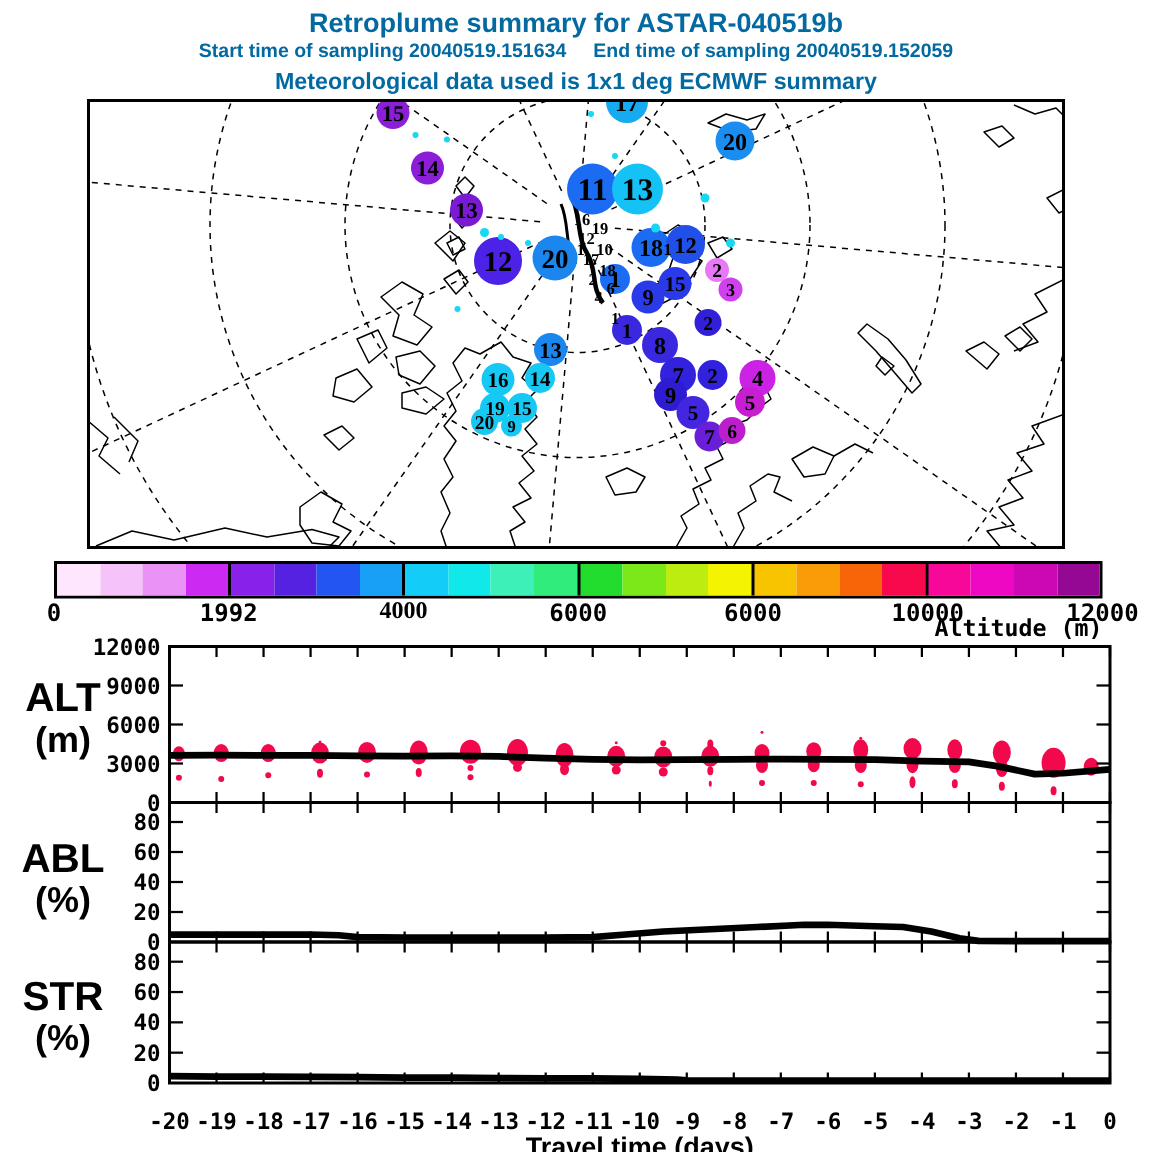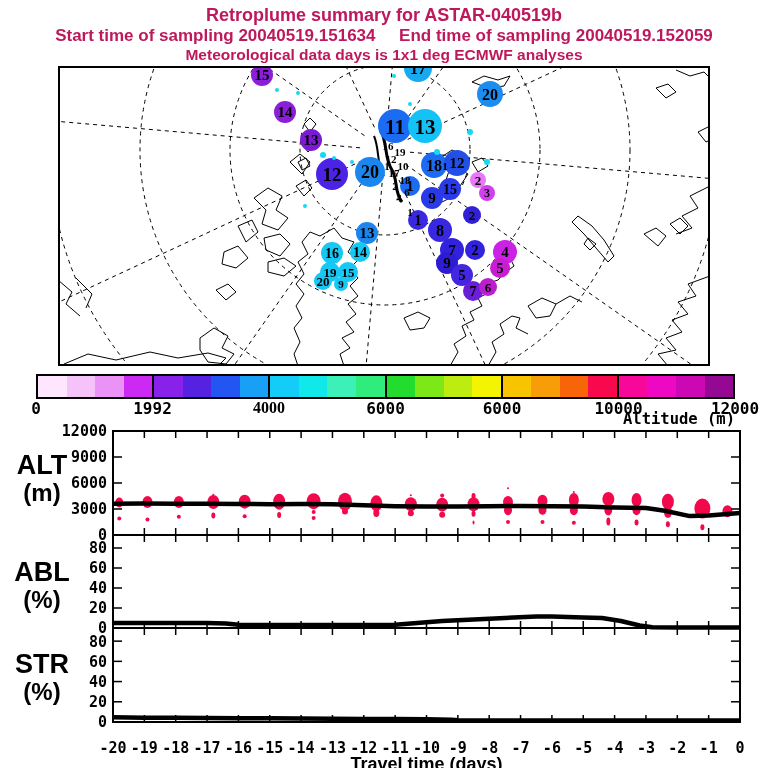--- a/index.html
+++ b/index.html
@@ -1,40 +1,40 @@
 <!DOCTYPE html>
 <html><head>
 <meta charset="utf-8">
 <style>
   html,body{margin:0;padding:0;background:#fff;}
   #page{position:relative;width:768px;height:768px;background:#fff;overflow:hidden;
         font-family:"Liberation Sans",sans-serif;}
-  .hline{position:absolute;width:768px;text-align:center;font-weight:bold;color:#be185d;white-space:pre;}
+  .hline{position:absolute;width:768px;text-align:center;font-weight:bold;color:#0369a1;white-space:pre;}
   #title-line{top:5px;font-size:18px;}
-  #subtitle-line{top:26px;font-size:17px;}
+  #subtitle-line{top:26px;font-size:13px;}
   #met-line{top:46px;font-size:15.5px;}
   #map-box{position:absolute;left:58px;top:66px;width:624px;height:300px;text-align:right;}
   #colorbar{position:absolute;left:36px;top:374px;width:699px;height:25px;
             display:flex;border:2px solid #000;box-sizing:border-box;}
   #colorbar .seg{flex:1 1 0;}
   #colorbar .seg.divider{border-left:2px solid #000;}
   .cb-tick{position:absolute;top:399px;transform:translateX(-50%);font-family:"DejaVu Sans Mono",monospace;
            font-weight:bold;font-size:16px;color:#000;}
   #cb-title{position:absolute;left:36px;top:410px;width:699px;text-align:right;
             font-family:"DejaVu Sans Mono",monospace;font-weight:bold;font-size:15.5px;color:#000;}
   #panels-svg{position:absolute;left:0;top:0;}
   svg text{user-select:none;}
 </style>
 </head>
 <body>
 
 <div id="page">
   <div class="hline" id="title-line">Retroplume summary for ASTAR-040519b</div>
   <div class="hline" id="subtitle-line">Start time of sampling 20040519.151634     End time of sampling 20040519.152059</div>
-  <div class="hline" id="met-line">Meteorological data days is 1x1 deg ECMWF analyses</div>
+  <div class="hline" id="met-line">Meteorological data used is 1x1 deg ECMWF summary</div>
 
   <div id="map-box">
     <svg id="map-svg" width="652" height="300" viewBox="0 0 652 300">
         <g fill="none" stroke="#000">
           <circle cx="327" cy="84" r="85" stroke-dasharray="4 4" stroke-width="1"></circle>
           <circle cx="327" cy="84" r="155" stroke-dasharray="4 4" stroke-width="1"></circle>
           <circle cx="327" cy="84" r="245" stroke-dasharray="4 4" stroke-width="1"></circle>
           <circle cx="327" cy="84" r="335" stroke-dasharray="4 4" stroke-width="1"></circle>
           <circle cx="327" cy="84" r="420" stroke-dasharray="4 4" stroke-width="1"></circle>
           <line x1="351.9048674522936" y1="86.17889356869145" x2="755.3637201794506" y2="121.476969381493" stroke-dasharray="4 4" stroke-width="1"></line>

